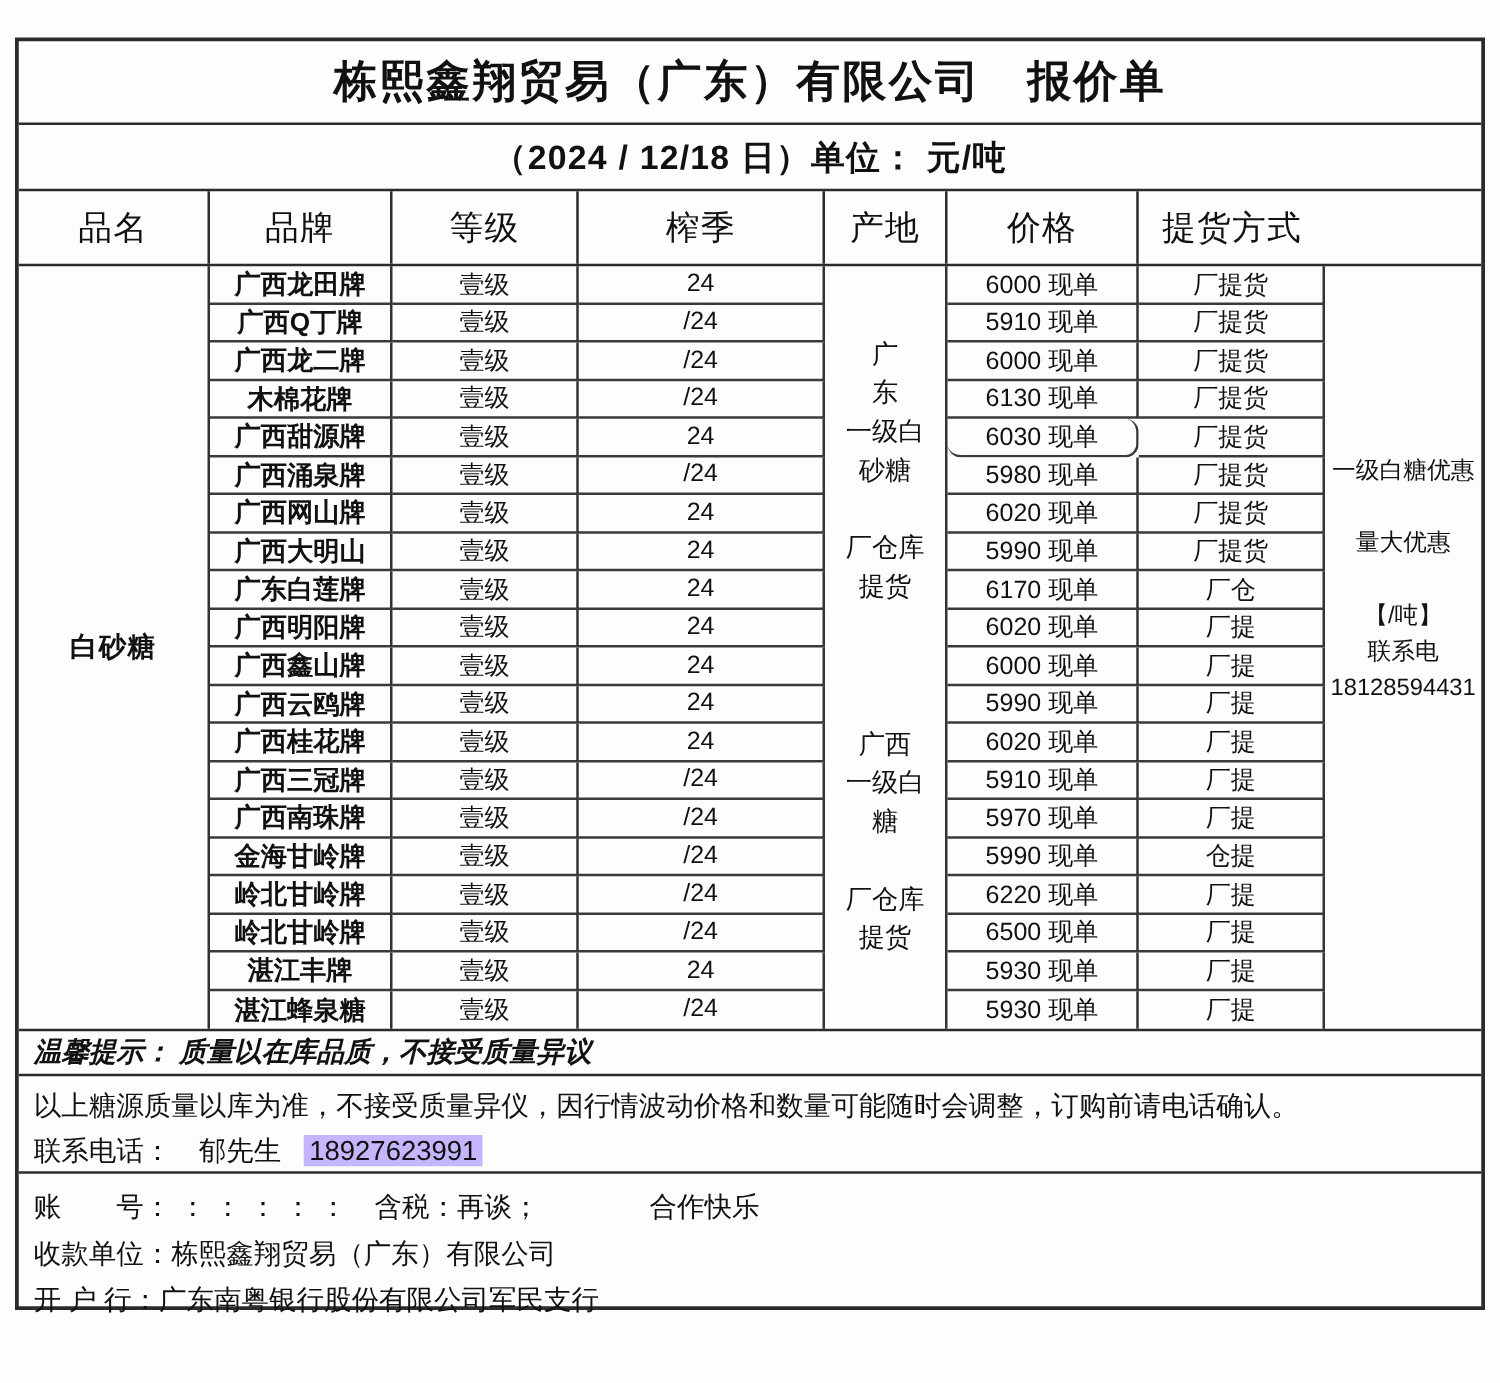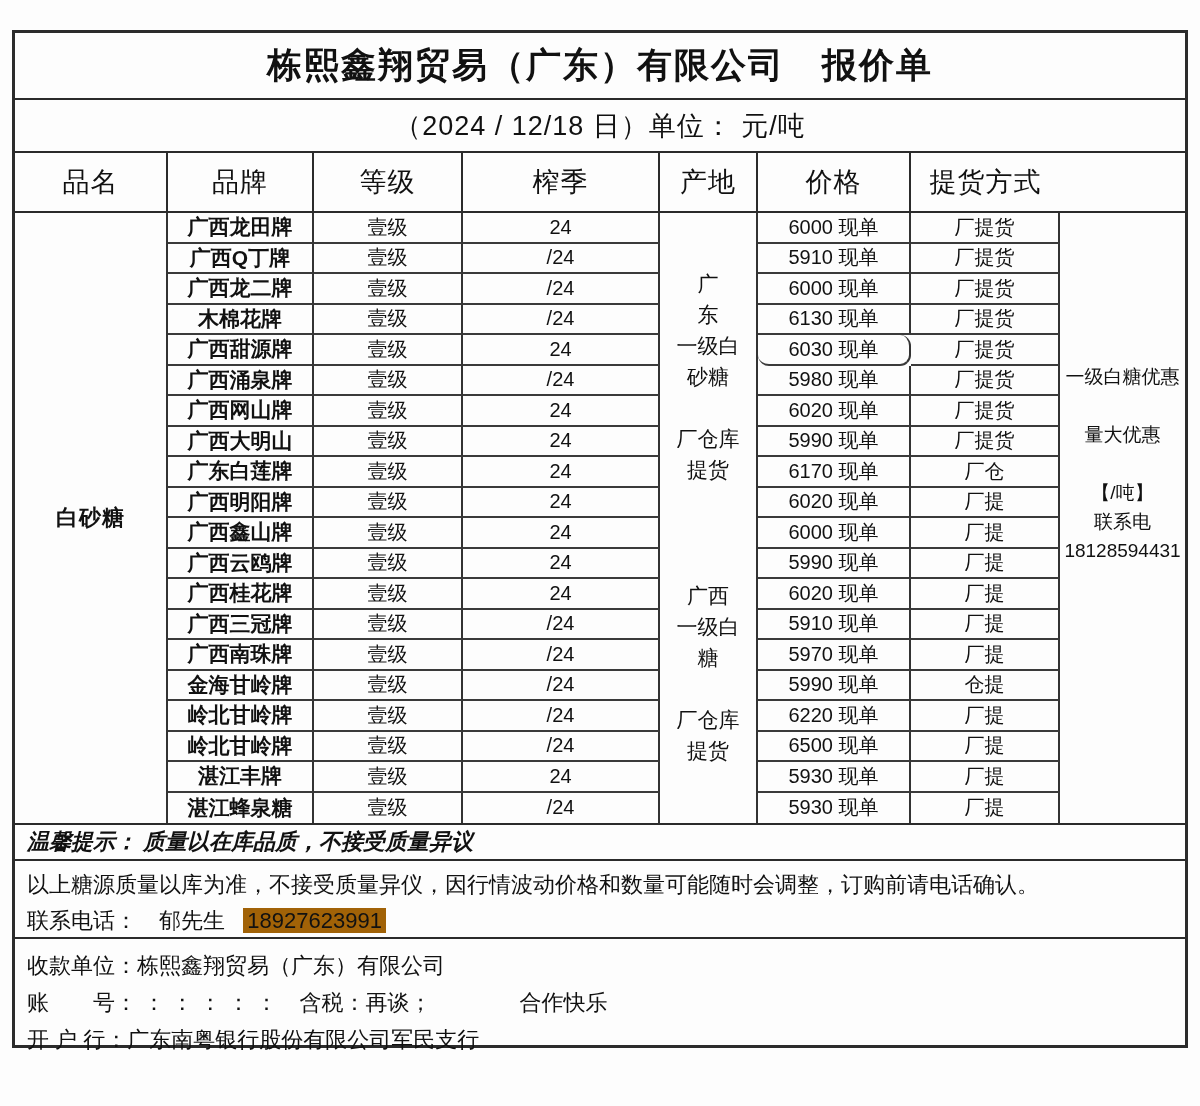--- a/index.html
+++ b/index.html
@@ -22,21 +22,21 @@
   .title-row{
     height:65px;flex:none;
     border-bottom:2px solid #2b2b2b;
     display:flex;align-items:center;justify-content:center;
     font-size:35px;font-weight:700;letter-spacing:2px;
   }
   .subtitle-row{
     height:51px;flex:none;
     border-bottom:2px solid #2b2b2b;
     display:flex;align-items:center;justify-content:center;
-    font-size:27px;font-weight:400;letter-spacing:1px;
+    font-size:27px;font-weight:700;letter-spacing:1px;
   }
   .header-row{
     height:58px;flex:none;
     border-bottom:2px solid #2b2b2b;
     display:grid;
     grid-template-columns:153px 146px 149px 197px 98px 153px 149px 125px;
   }
   .header-cell{
     display:flex;align-items:center;justify-content:center;
     font-size:27px;font-weight:400;
@@ -90,21 +90,21 @@
     padding-left:12px;
     font-size:22px;font-weight:700;font-style:italic;
   }
   .notes-box{
     height:78px;flex:none;
     border-bottom:2px solid #2b2b2b;
     padding:6px 12px 4px 12px;
     font-size:22px;line-height:36px;
     box-sizing:border-box;
   }
-  .phone-hl{background:#a16207;padding:0 4px;}
+  .phone-hl{background:#c4b5fd;padding:0 4px;}
   .bank-box{
     flex:1;
     padding:8px 12px 0 12px;
     font-size:22px;line-height:37px;
     box-sizing:border-box;
   }
   .nowrap{white-space:nowrap;}
 </style>
 </head>
 <body>
@@ -251,19 +251,19 @@
       </div>
 
     <div class="tip-row">温馨提示： 质量以在库品质，不接受质量异议</div>
 
     <div class="notes-box">
       <div class="nowrap">以上糖源质量以库为准，不接受质量异仪，因行情波动价格和数量可能随时会调整，订购前请电话确认。</div>
       <div class="nowrap"><span>联系电话：　郁先生</span><span>&nbsp;&nbsp;&nbsp;</span><span class="phone-hl">18927623991</span></div>
     </div>
 
     <div class="bank-box">
+      <div class="nowrap">账　　号： ： ： ： ： ：　含税：再谈；　　　　合作快乐</div>
       <div class="nowrap">收款单位：栋熙鑫翔贸易（广东）有限公司</div>
-      <div class="nowrap">账　　号： ： ： ： ： ：　含税：再谈；　　　　合作快乐</div>
       <div class="nowrap">开 户 行：广东南粤银行股份有限公司军民支行</div>
     </div>
 
   </div>
 </div>
 
 </body></html>

